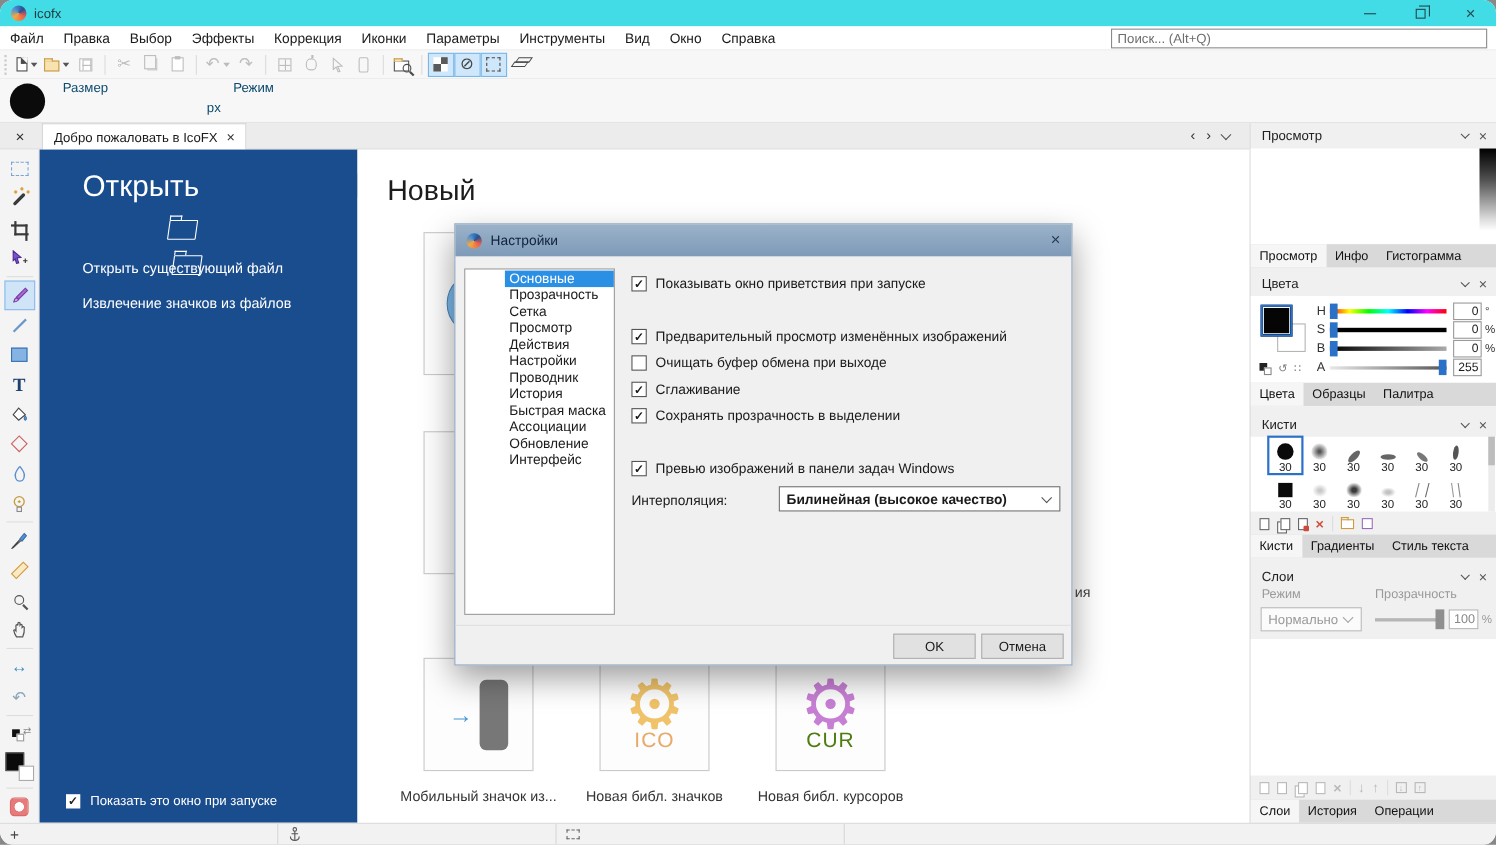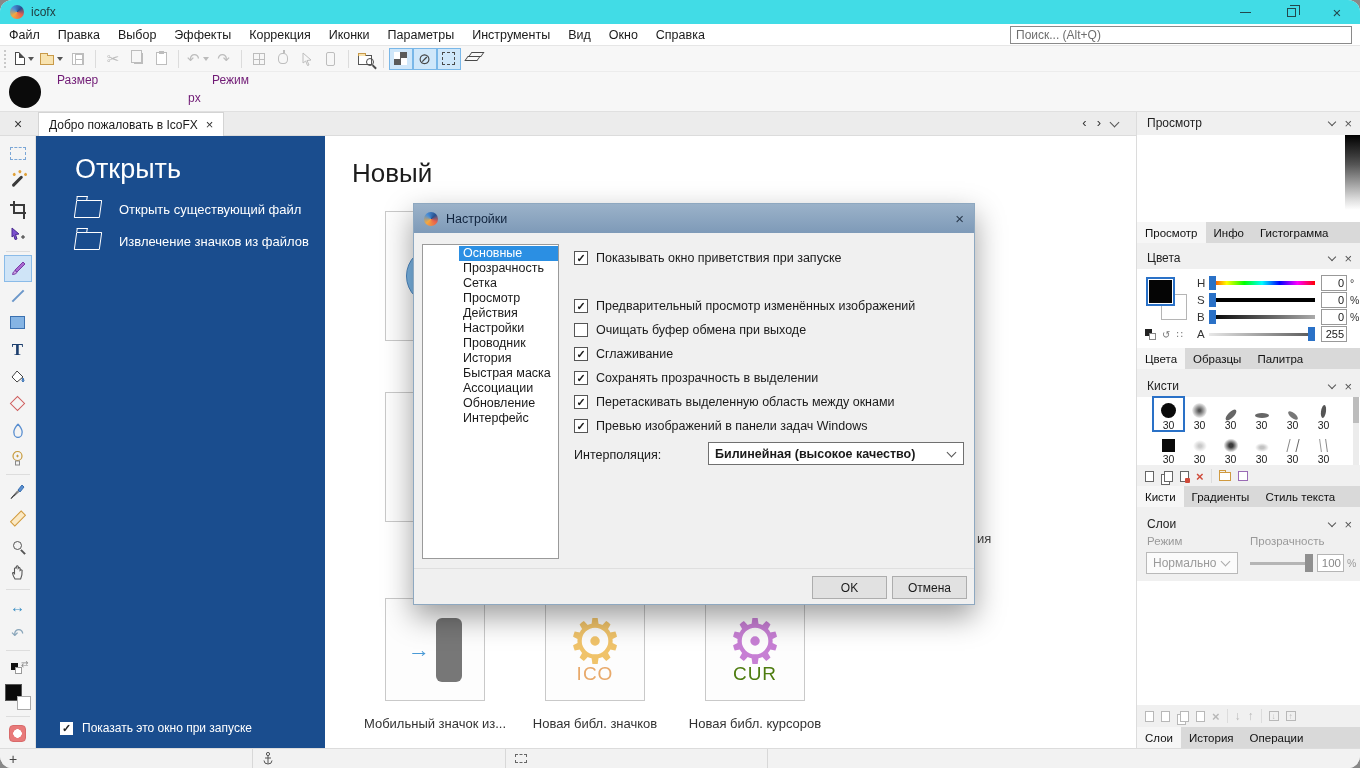--- a/index.html
+++ b/index.html
@@ -54,21 +54,21 @@
   .ic-chk { width:13px; height:13px; background:conic-gradient(#5a5a5a 25%,#fff 0 50%,#5a5a5a 0 75%,#fff 0); }
   .ic-dash { width:13px; height:13px; border:1px dashed #4a4a4a; }
   .ic-layers { width:13px; height:5px; border:1px solid #4a4a4a; transform:skewX(-35deg); position:relative; }
   .ic-layers::before { content:""; position:absolute; left:0; top:-5px; width:11px; height:3px; border:1px solid #4a4a4a; }
   .ic-mag { width:8px; height:8px; border:1.5px solid #4a4a4a; border-radius:50%; position:relative; }
   .ic-mag::after { content:""; position:absolute; right:-4px; bottom:-3px; width:5px; height:1.5px; background:#4a4a4a; transform:rotate(45deg); }
 
   
   .optbar { position:absolute; left:0; top:72px; width:1360px; height:40px; background:#f7f7f7; border-bottom:1px solid #e0e0e0; }
   .brushdot { position:absolute; left:9px; top:4px; width:32px; height:32px; border-radius:50%; background:#0b0b0b; }
-  .optlabel { position:absolute; font-size:12px; color:#701a75; }
+  .optlabel { position:absolute; font-size:12px; color:#0c4a6e; }
   .slider-track { position:absolute; left:50px; top:95px; width:108px; height:3px; background:#aeaeae; }
   .slider-handle { position:absolute; left:96px; top:82px; width:9px; height:19px; background:#2a71c7; }
   .numbox { position:absolute; left:158px; top:86px; width:26px; height:20px; border:1px solid #999; background:#fff; font-size:12px; text-align:center; font-family:"Liberation Sans",sans-serif; }
   .combo { position:absolute; border:1px solid #8a8a8a; background:#fff; display:flex; align-items:center; font-size:12.5px; padding-left:6px;font-weight:bold; }
   .chev { width:7px; height:7px; border-right:1.5px solid #555; border-bottom:1.5px solid #555; transform:rotate(45deg); margin:-3px 8px 0 auto; }
   .ic-pencil { position:absolute; left:336px; top:86px; color:#2f9e8f; font-size:17px; transform:scaleX(-1); }
   .ic-pencil::after { content:""; position:absolute; left:-1px; top:8px; width:20px; height:1px; background:#2f9e8f; transform:rotate(-35deg); }
 
   
   .tabstrip { position:absolute; left:0; top:112px; width:1360px; height:24px; background:#ececec; border-bottom:1px solid #dcdcdc; }
@@ -101,21 +101,21 @@
   .i-minifgbg .b { position:absolute; left:4px; top:6px; width:7px; height:7px; background:#fff; border:1px solid #999; }
   .i-minifgbg .s { position:absolute; right:-4px; top:-2px; color:#888; font-size:9px; }
   .i-fgbg { position:relative; width:26px; height:26px; }
   .i-fgbg .fg { position:absolute; left:0; top:0; width:17px; height:17px; background:#0a0a0a; border:1px solid #555; }
   .i-fgbg .bg { position:absolute; right:0; bottom:0; width:14px; height:14px; background:#fff; border:1px solid #aaa; }
   .i-qmask { width:17px; height:17px; border-radius:4px; background:radial-gradient(circle at 50% 50%, #fff 0 4px, #e87a7a 4.5px); border:1px solid #d86a6a; }
 
   
   .welcome { position:absolute; left:36px; top:136px; width:289px; height:612px; background:#1a4d8e; color:#fff; }
   .welcome h1 { position:absolute; left:39px; top:18px; font-size:27px; font-weight:normal; }
-  .witem { position:absolute; left:39px; display:flex; align-items:center; gap:18px; font-size:13px; }
+  .witem { position:absolute; left:39px; display:flex; align-items:center; gap:18px; font-size:13px;flex-direction:column; }
   .wfolder { width:26px; height:18px; border:1.5px solid #fff; border-radius:1px; position:relative; transform:skewX(-8deg); }
   .wfolder::before { content:""; position:absolute; left:-1px; top:-5px; width:9px; height:3px; border:1.5px solid #fff; border-bottom:none; }
   .wcheckrow { position:absolute; left:24px; bottom:13px; display:flex; align-items:center; gap:9px; font-size:12px; }
   .wcheck { width:13px; height:13px; background:#fff; color:#222; font-size:11px; font-weight:bold; display:flex; align-items:center; justify-content:center; }
 
   
   .main { position:absolute; left:325px; top:136px; width:811px; height:612px; background:#fff; }
   .main h2 { position:absolute; left:27px; top:22px; font-size:26px; font-weight:normal; color:#1c1c1c; }
   .card { position:absolute; width:100px; height:103px; background:#fdfdfd; border:1px solid #c9c9c9; display:flex; align-items:center; justify-content:center; }
   .card.tall { height:130px; }
@@ -535,24 +535,20 @@
         <span>Очищать буфер обмена при выходе</span>
       </div>
     <div class="cbrow" style="top:143px">
         <span class="cb checked"></span>
         <span>Сглаживание</span>
       </div>
     <div class="cbrow" style="top:167px">
         <span class="cb checked"></span>
         <span>Сохранять прозрачность в выделении</span>
       </div>
-    <div class="cbrow" style="top:191px">
-        <span class="cb checked"></span>
-        <span>Перетаскивать выделенную область между окнами</span>
-      </div>
     <div class="cbrow" style="top:215px">
         <span class="cb checked"></span>
         <span>Превью изображений в панели задач Windows</span>
       </div>
 
     <span style="position:absolute;left:160px;top:244px;font-size:12.5px">Интерполяция:</span>
     <div class="combo" style="left:294px;top:238px;width:256px;height:23px;position:absolute;border-color:#707070">
       <span>Билинейная (высокое качество)</span>
       <span class="chev"></span>
     </div>

